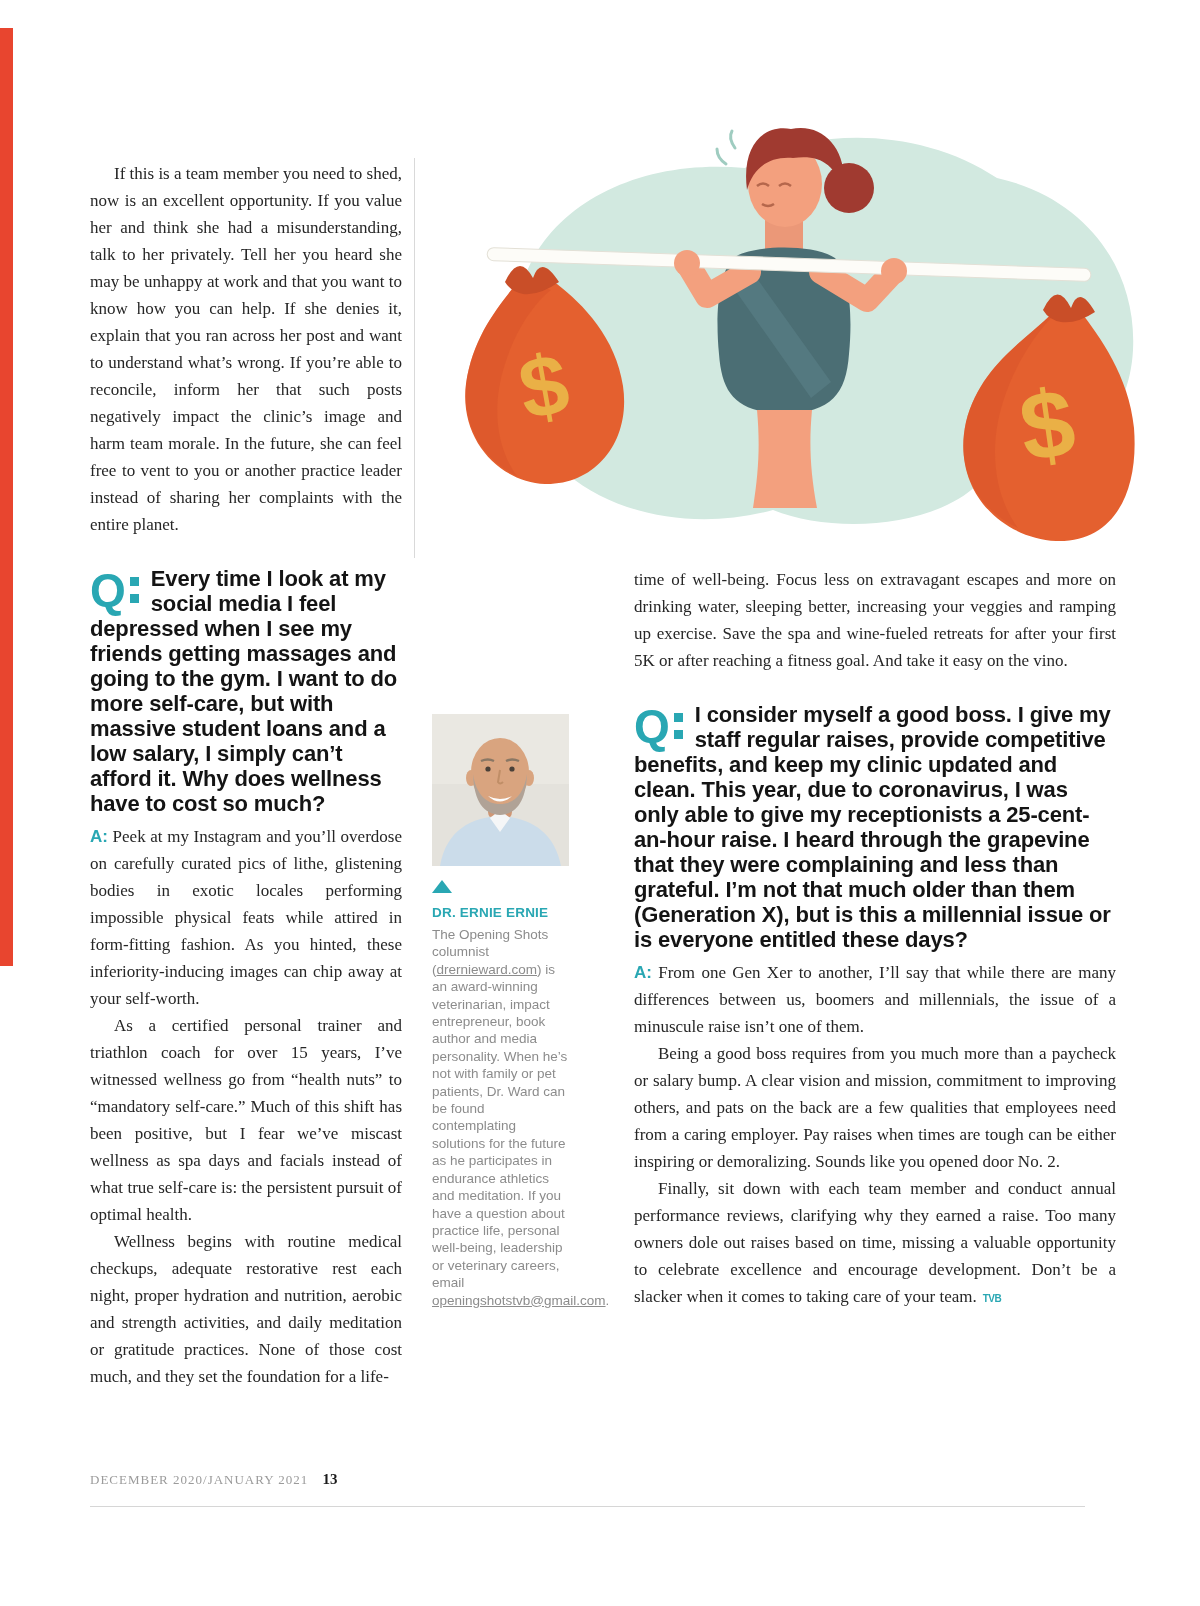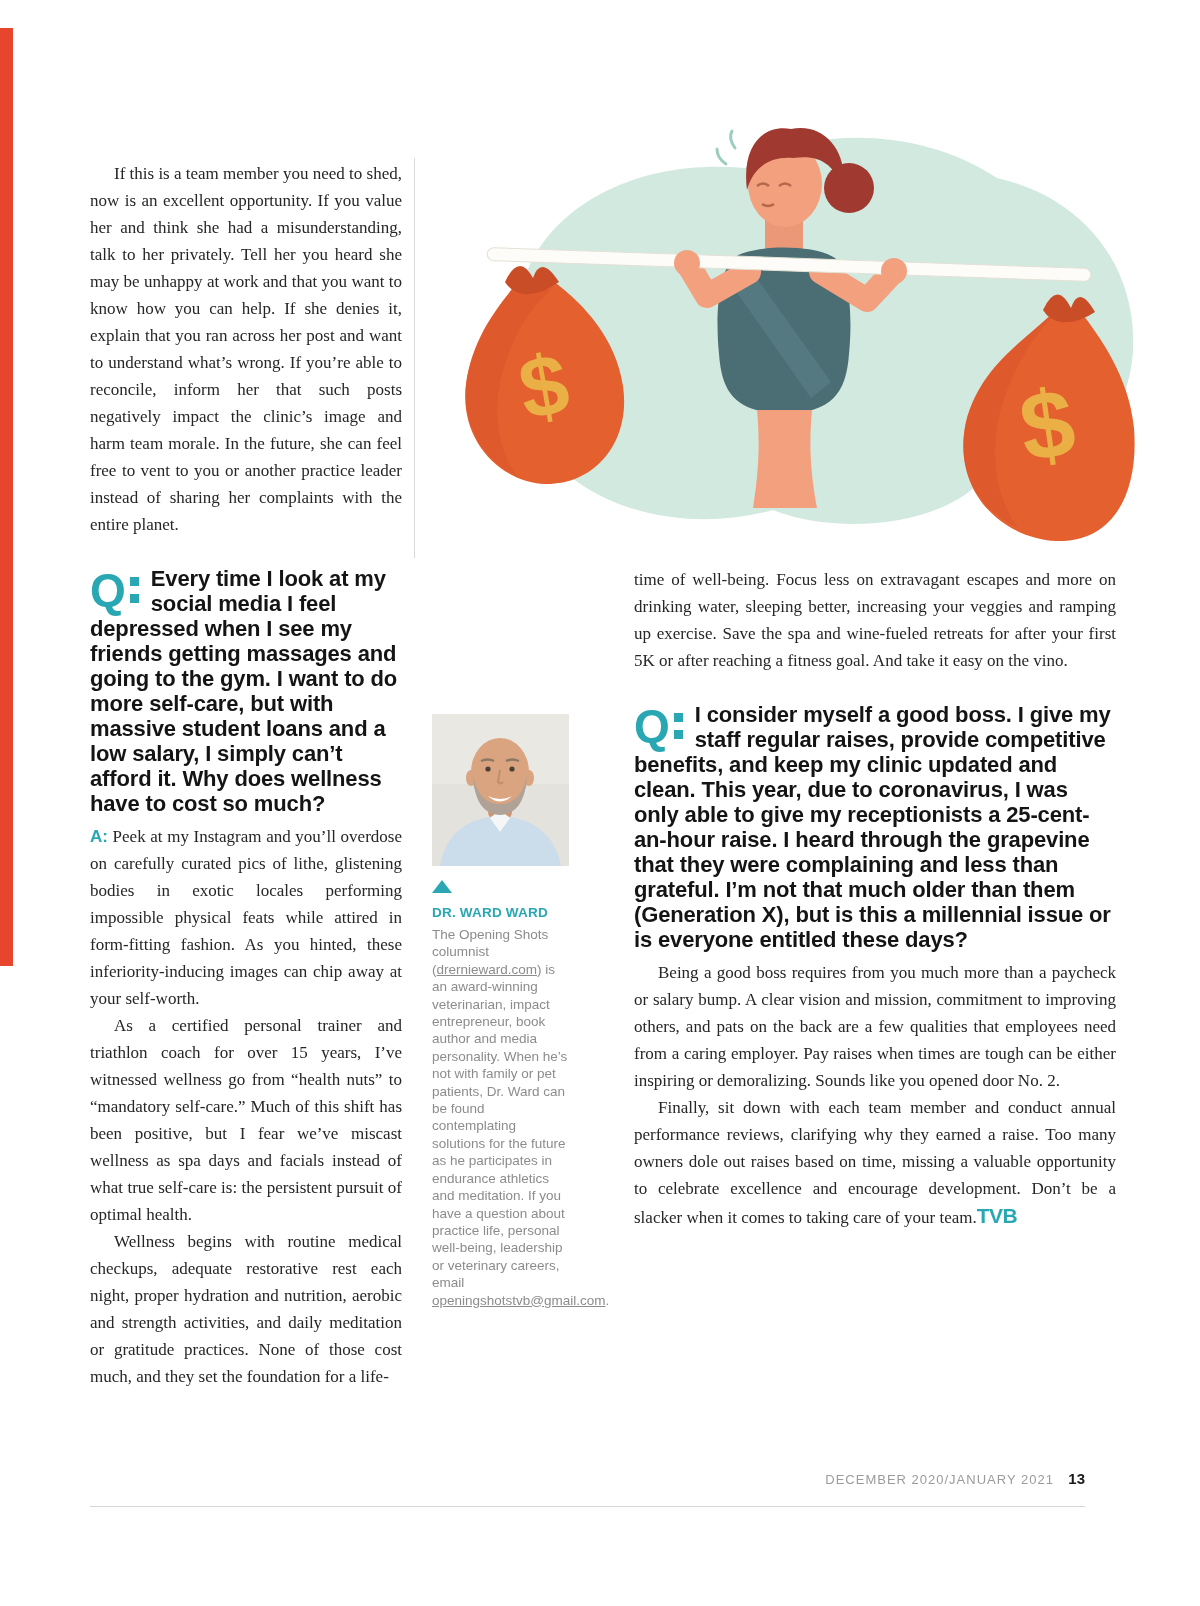--- a/index.html
+++ b/index.html
@@ -59,29 +59,29 @@
     font-weight:bold; font-size:13.5px; letter-spacing:0.2px; color:#29a7b3;
   }
   .bio-text {
     margin-top:6px; font-family:"Liberation Sans", sans-serif;
     font-size:13.5px; line-height:17.4px; color:#8c8c8c; text-align:left;
   }
   .bio-link { color:#8c8c8c; text-decoration:underline; cursor:pointer; }
 
   .tvb {
     font-family:"Liberation Sans", sans-serif; font-weight:800;
-    color:#29a7b3; font-size:21px; letter-spacing:-0.5px; 
+    color:#29a7b3; font-size:10px; letter-spacing:-0.5px; margin-left:6px;
     white-space:nowrap;
   }
 
   
   .footer-rule { position:absolute; left:90px; top:1506px; width:995px; height:1px; background:#d6d6d6; }
   .footer-text {
     position:absolute; left:90px; top:1470px; width:995px;
-    text-align:right; font-family:Liberation Sans, sans-serif;
+    text-align:left; font-family:Liberation Serif, serif;
   }
   .issue { font-size:13px; letter-spacing:1px; color:#9b9b9b; }
   .pagenum { font-size:15px; font-weight:bold; color:#1a1a1a; margin-left:10px; }
 </style>
 </head>
 <body>
 
 <div class="page">
 
   <div class="spine"></div>
@@ -172,38 +172,39 @@
         <path d="M41 60 C42 88 52 100 68 101 C84 100 94 88 95 60 C92 80 82 90 68 90 C54 90 44 80 41 60 Z" fill="#b0a296"></path>
         <path d="M56 82 Q68 93 80 82 Q68 88 56 82 Z" fill="#fdfdfd"></path>
         <circle cx="56" cy="55" r="2.6" fill="#4a4038"></circle>
         <circle cx="80" cy="55" r="2.6" fill="#4a4038"></circle>
         <path d="M49 47 Q56 44 62 47" stroke="#8a7764" stroke-width="2.4" fill="none"></path>
         <path d="M74 47 Q80 44 87 47" stroke="#8a7764" stroke-width="2.4" fill="none"></path>
         <path d="M68 56 L66 68 Q68 71 71 68" stroke="#c08e67" stroke-width="2" fill="none"></path>
       </svg>
     </div>
     <div class="bio-arrow"></div>
-    <h4 class="bio-name">DR. WARD WARD</h4>
+    <h4 class="bio-name">DR. ERNIE ERNIE</h4>
     <p class="bio-text"><span>The Opening Shots columnist (</span><a class="bio-link">drernieward.com</a><span>) is an award-winning veterinarian, impact entrepreneur, book author and media personality. When he’s not with family or pet patients, Dr. Ward can be found contemplating solutions for the future as he participates in endurance athletics and meditation. If you have a question about practice life, personal well-being, leadership or veterinary careers, email </span><a class="bio-link">openingshotstvb@gmail.com</a><span>.</span></p>
   </aside>
 
   <section class="col-right">
     <p class="body-p">time of well-being. Focus less on extravagant escapes and more on drinking water, sleeping better, increasing your veggies and ramping up exercise. Save the spa and wine-fueled retreats for after your first 5K or after reaching a fitness goal. And take it easy on the vino.</p>
 
     <div class="q-block">
       <span class="q-glyph">
         <span class="q-letter">Q</span>
         <span class="q-colon">
             <i></i>
             <i></i>
           </span>
       </span>
       <p class="question">I consider myself a good boss. I give my staff regular raises, provide competitive benefits, and keep my clinic updated and clean. This year, due to coronavirus, I was only able to give my receptionists a 25-cent-an-hour raise. I heard through the grapevine that they were complaining and less than grateful. I’m not that much older than them (Generation X), but is this a millennial issue or is everyone entitled these days?</p>
     </div>
 
+    <p class="body-p"><span class="a-label">A:</span><span> From one Gen Xer to another, I’ll say that while there are many differences between us, boomers and millennials, the issue of a minuscule raise isn’t one of them.</span></p>
     <p class="body-p indent">Being a good boss requires from you much more than a paycheck or salary bump. A clear vision and mission, commitment to improving others, and pats on the back are a few qualities that employees need from a caring employer. Pay raises when times are tough can be either inspiring or demoralizing. Sounds like you opened door No. 2.</p>
     <p class="body-p indent"><span>Finally, sit down with each team member and conduct annual performance reviews, clarifying why they earned a raise. Too many owners dole out raises based on time, missing a valuable opportunity to celebrate excellence and encourage development. Don’t be a slacker when it comes to taking care of your team.</span><span class="tvb">TVB</span></p>
   </section>
 
   <footer>
     <div class="footer-rule"></div>
     <div class="footer-text">
       <span class="issue">DECEMBER 2020/JANUARY 2021</span>
       <span class="pagenum">13</span>
     </div>

